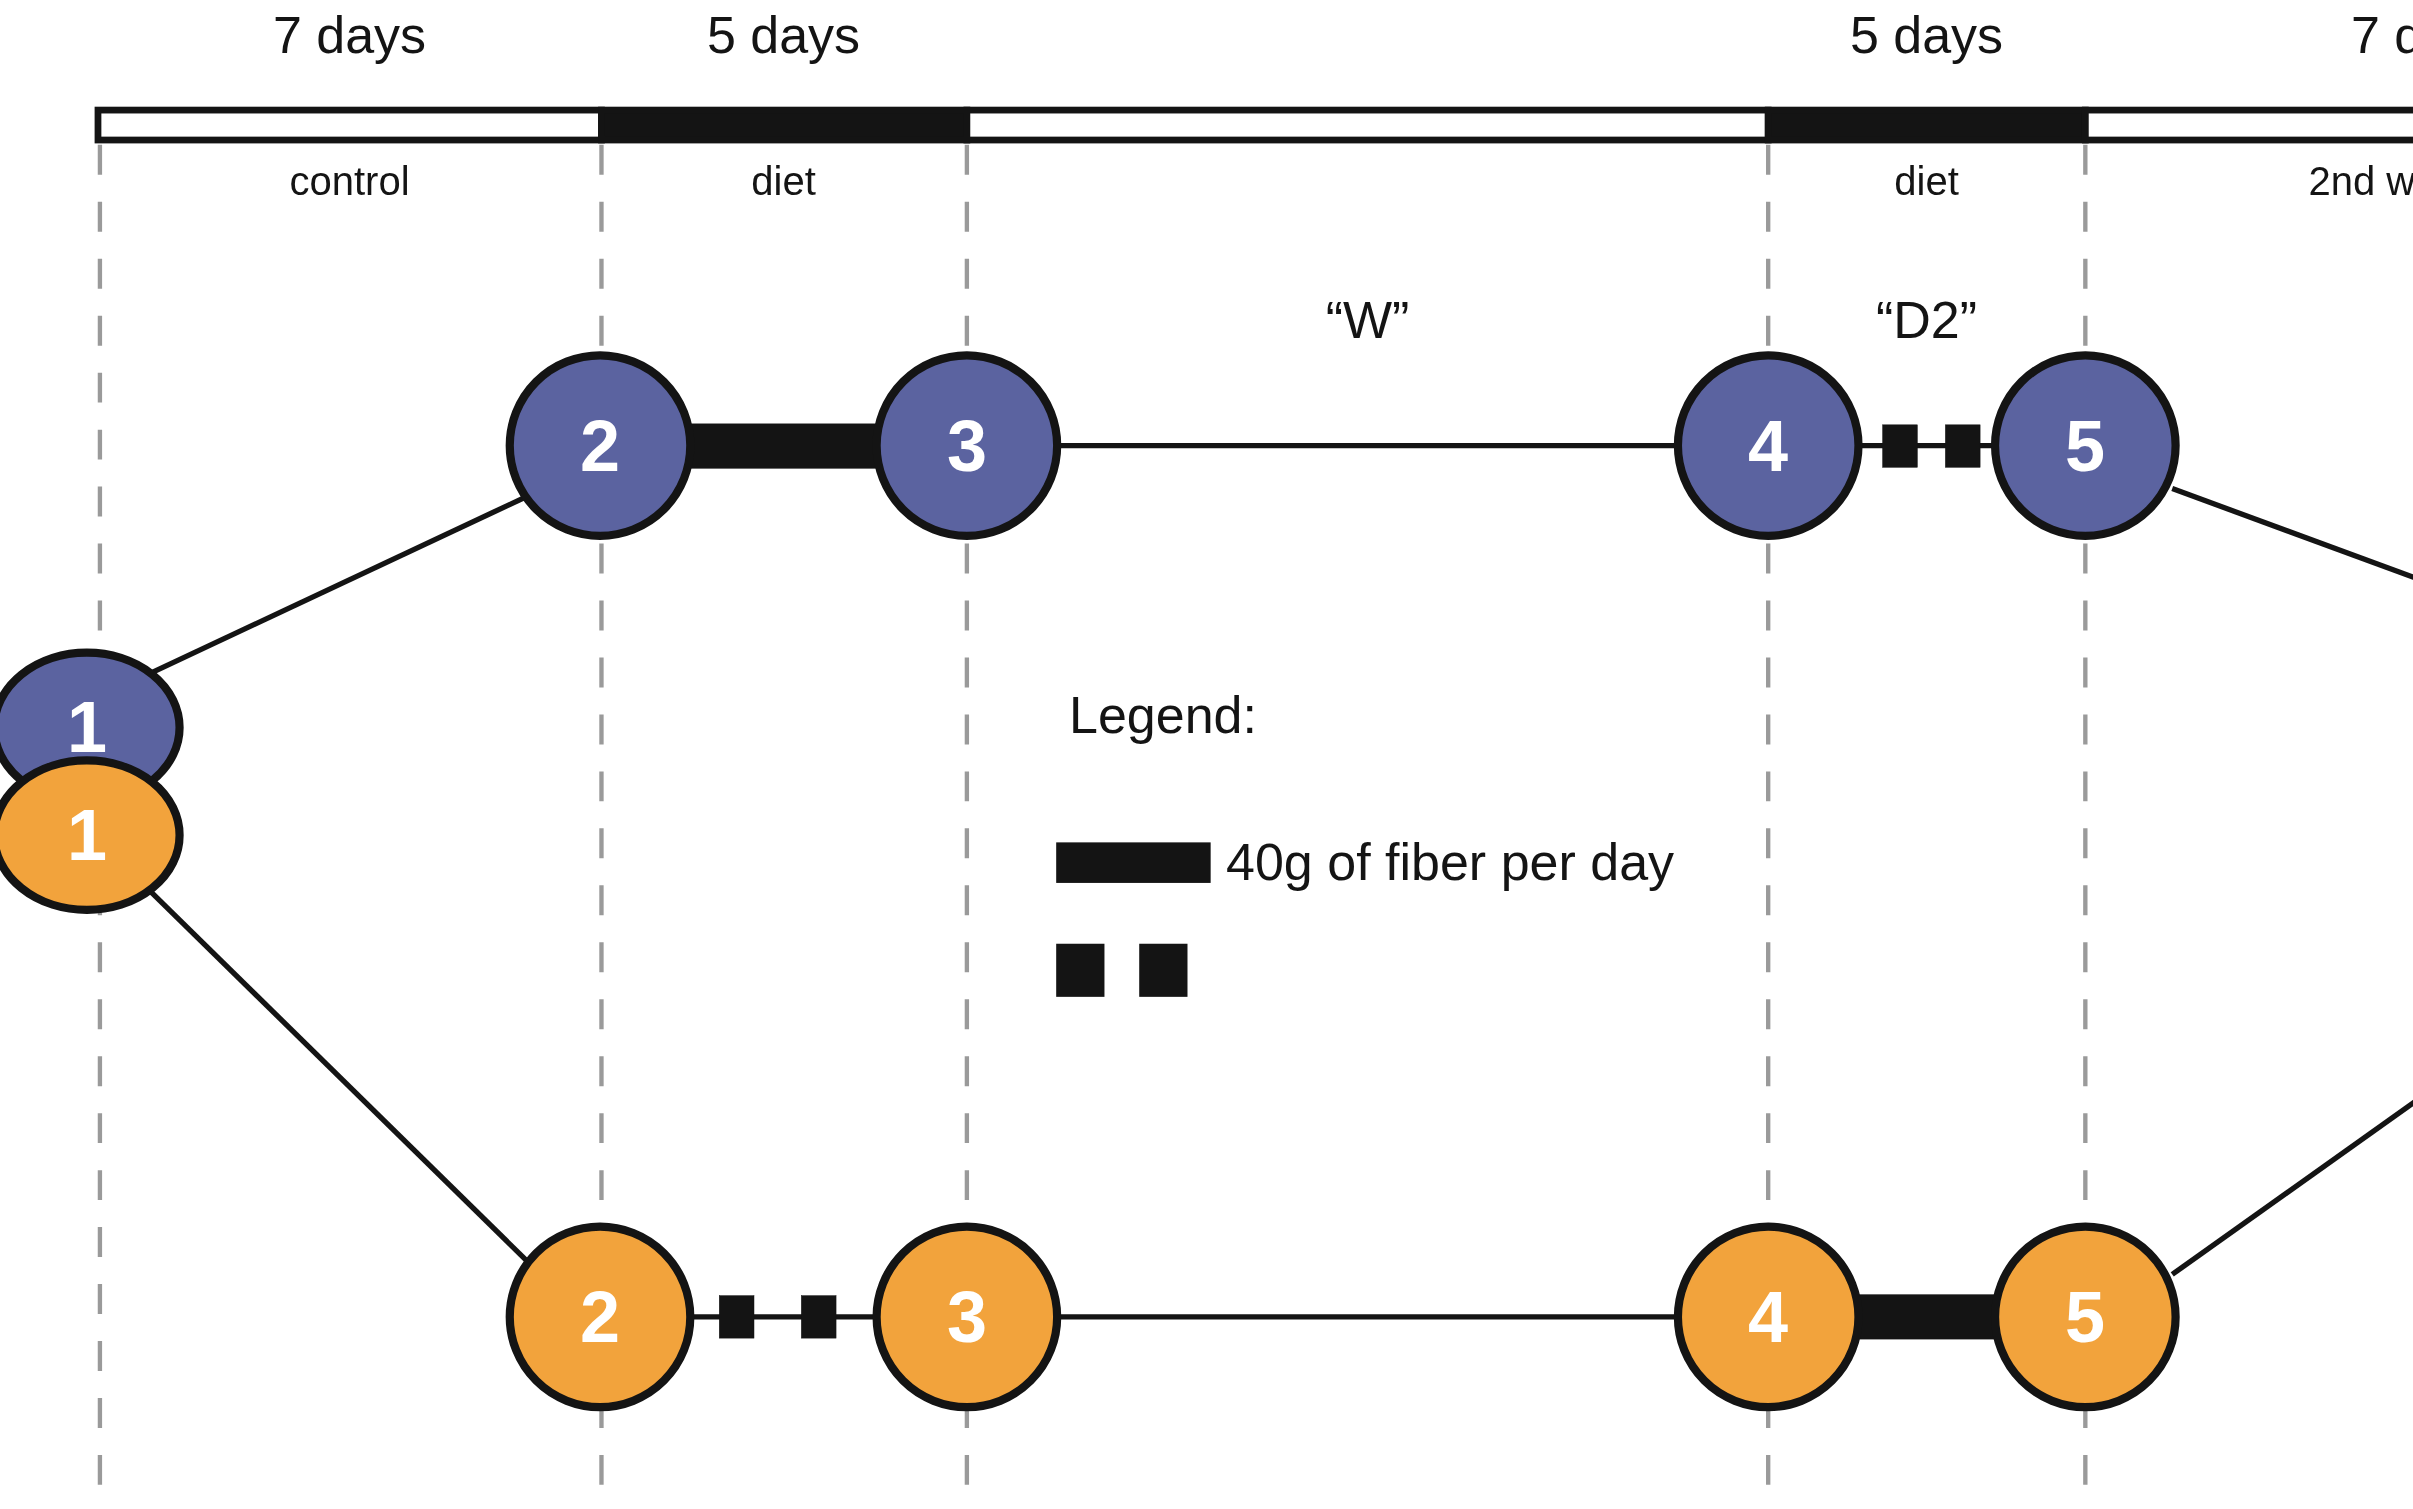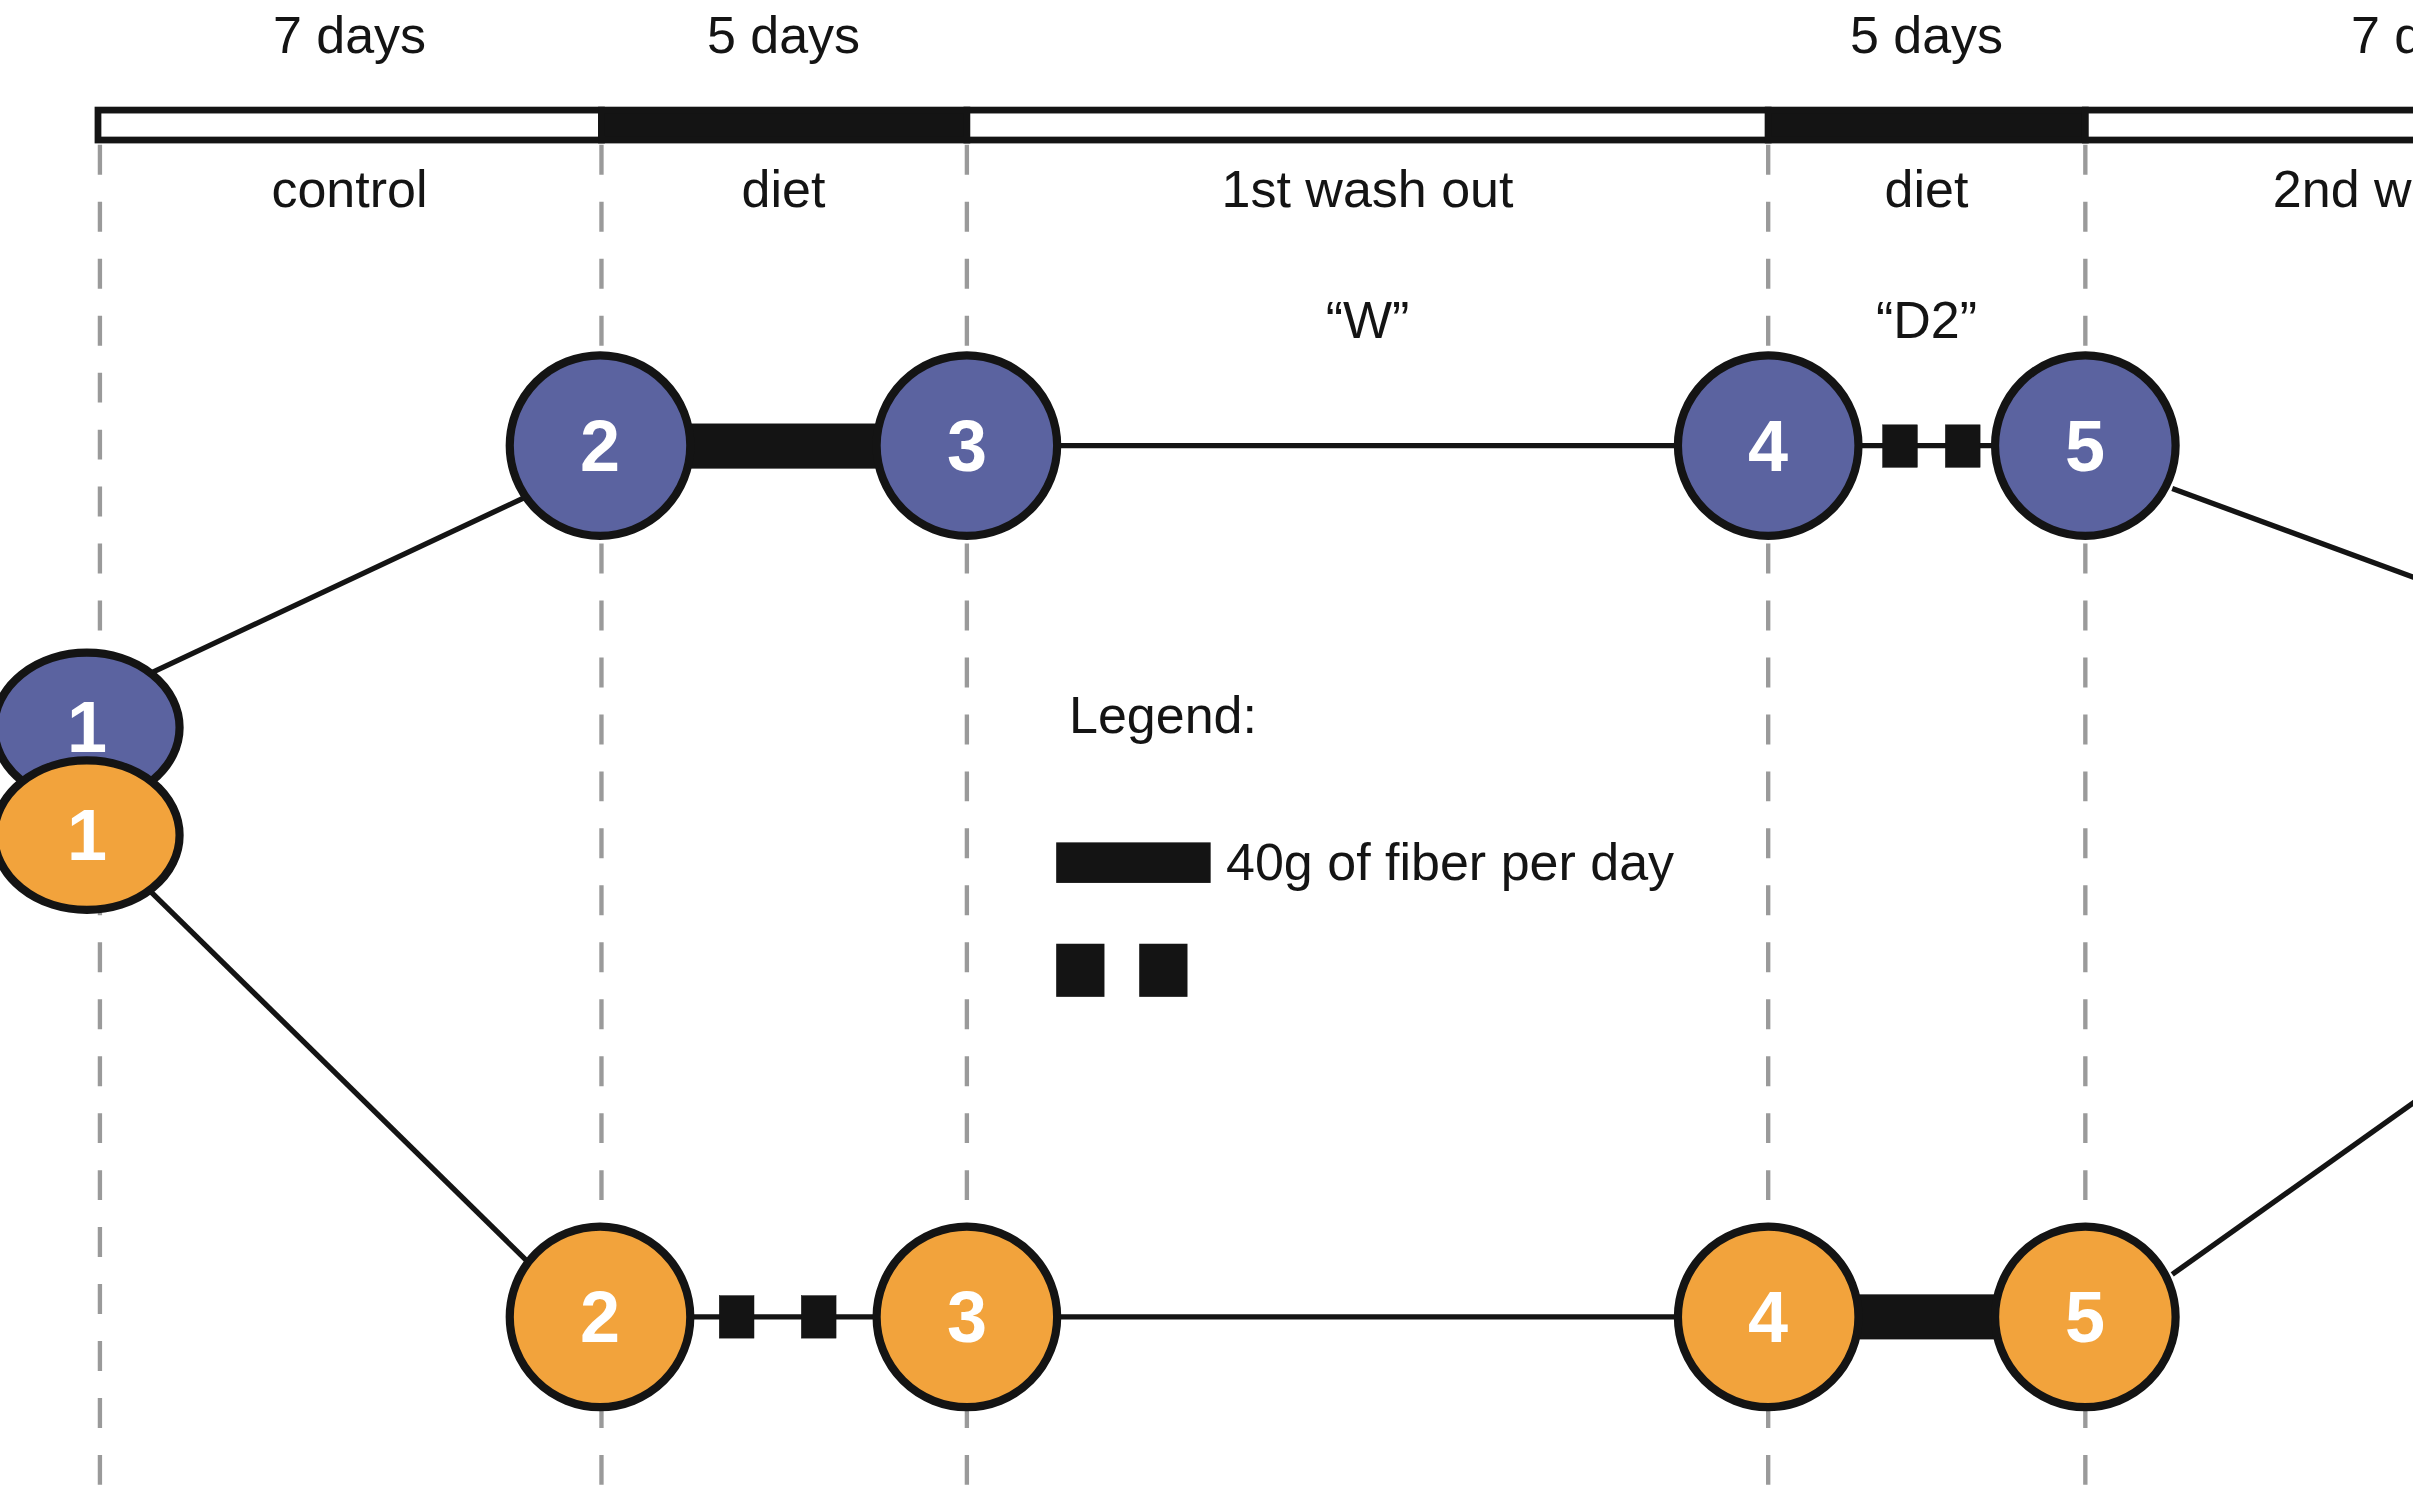--- a/index.html
+++ b/index.html
@@ -1,20 +1,20 @@
 <!DOCTYPE html>
 <html style="font-size:7.7px"><head>
 <meta charset="utf-8">
 <style>
   html,body{margin:0;padding:0;background:#ffffff;}
   body{width:2877px;height:1510px;font-family:"Liberation Sans",sans-serif;color:#141414;}
   #stage{position:relative;width:2877px;height:1510px;overflow:hidden;background:#fff;}
   svg.layer{position:absolute;left:0;top:0;width:2877px;height:1510px;}
   .dur-label{position:absolute;text-align:center;font-size:52px;color:#141414;white-space:nowrap;}
-  .phase-label{position:absolute;text-align:center;font-size:52px;color:#141414;white-space:nowrap;}
+  .phase-label{position:absolute;text-align:center;font-size:40px;color:#141414;white-space:nowrap;}
   .code-label{position:absolute;text-align:center;font-size:52px;color:#141414;white-space:nowrap;}
   .legend-title{position:absolute;font-size:52px;color:#141414;white-space:nowrap;}
   .legend-text{position:absolute;font-size:52px;color:#141414;white-space:nowrap;}
   .node-num{position:absolute;font-size:72px;font-weight:bold;color:#ffffff;text-align:center;
             transform:translate(-50%,-50%);white-space:nowrap;line-height:1;}
 </style>
 </head>
 <body>
 
 <div id="stage">
@@ -89,21 +89,20 @@
     </g>
   </svg>
 
   <div class="dur-label" style="left:98px;width:503px;top:4.8px;">7 days</div>
   <div class="dur-label" style="left:601px;width:365px;top:4.8px;">5 days</div>
   <div class="dur-label" style="left:1768px;width:317px;top:4.8px;">5 days</div>
   <div class="dur-label" style="left:2085px;width:685px;top:4.8px;">7 days</div>
 
   <div class="phase-label" style="left:98px;width:503px;top:159px;">control</div>
   <div class="phase-label" style="left:601px;width:365px;top:159px;">diet</div>
-  <div class="phase-label" style="left:967px;width:801px;top:159px;">1st wash out</div>
   <div class="phase-label" style="left:1768px;width:317px;top:159px;">diet</div>
   <div class="phase-label" style="left:2085px;width:685px;top:159px;">2nd wash out</div>
 
   <div class="code-label" style="left:967px;width:801px;top:290px;">“W”</div>
   <div class="code-label" style="left:1768px;width:317px;top:290px;">“D2”</div>
 
   <div class="node-num" style="left:87px;top:727px;">1</div>
   <div class="node-num" style="left:600px;top:446px;">2</div>
   <div class="node-num" style="left:967px;top:446px;">3</div>
   <div class="node-num" style="left:1768px;top:446px;">4</div>

